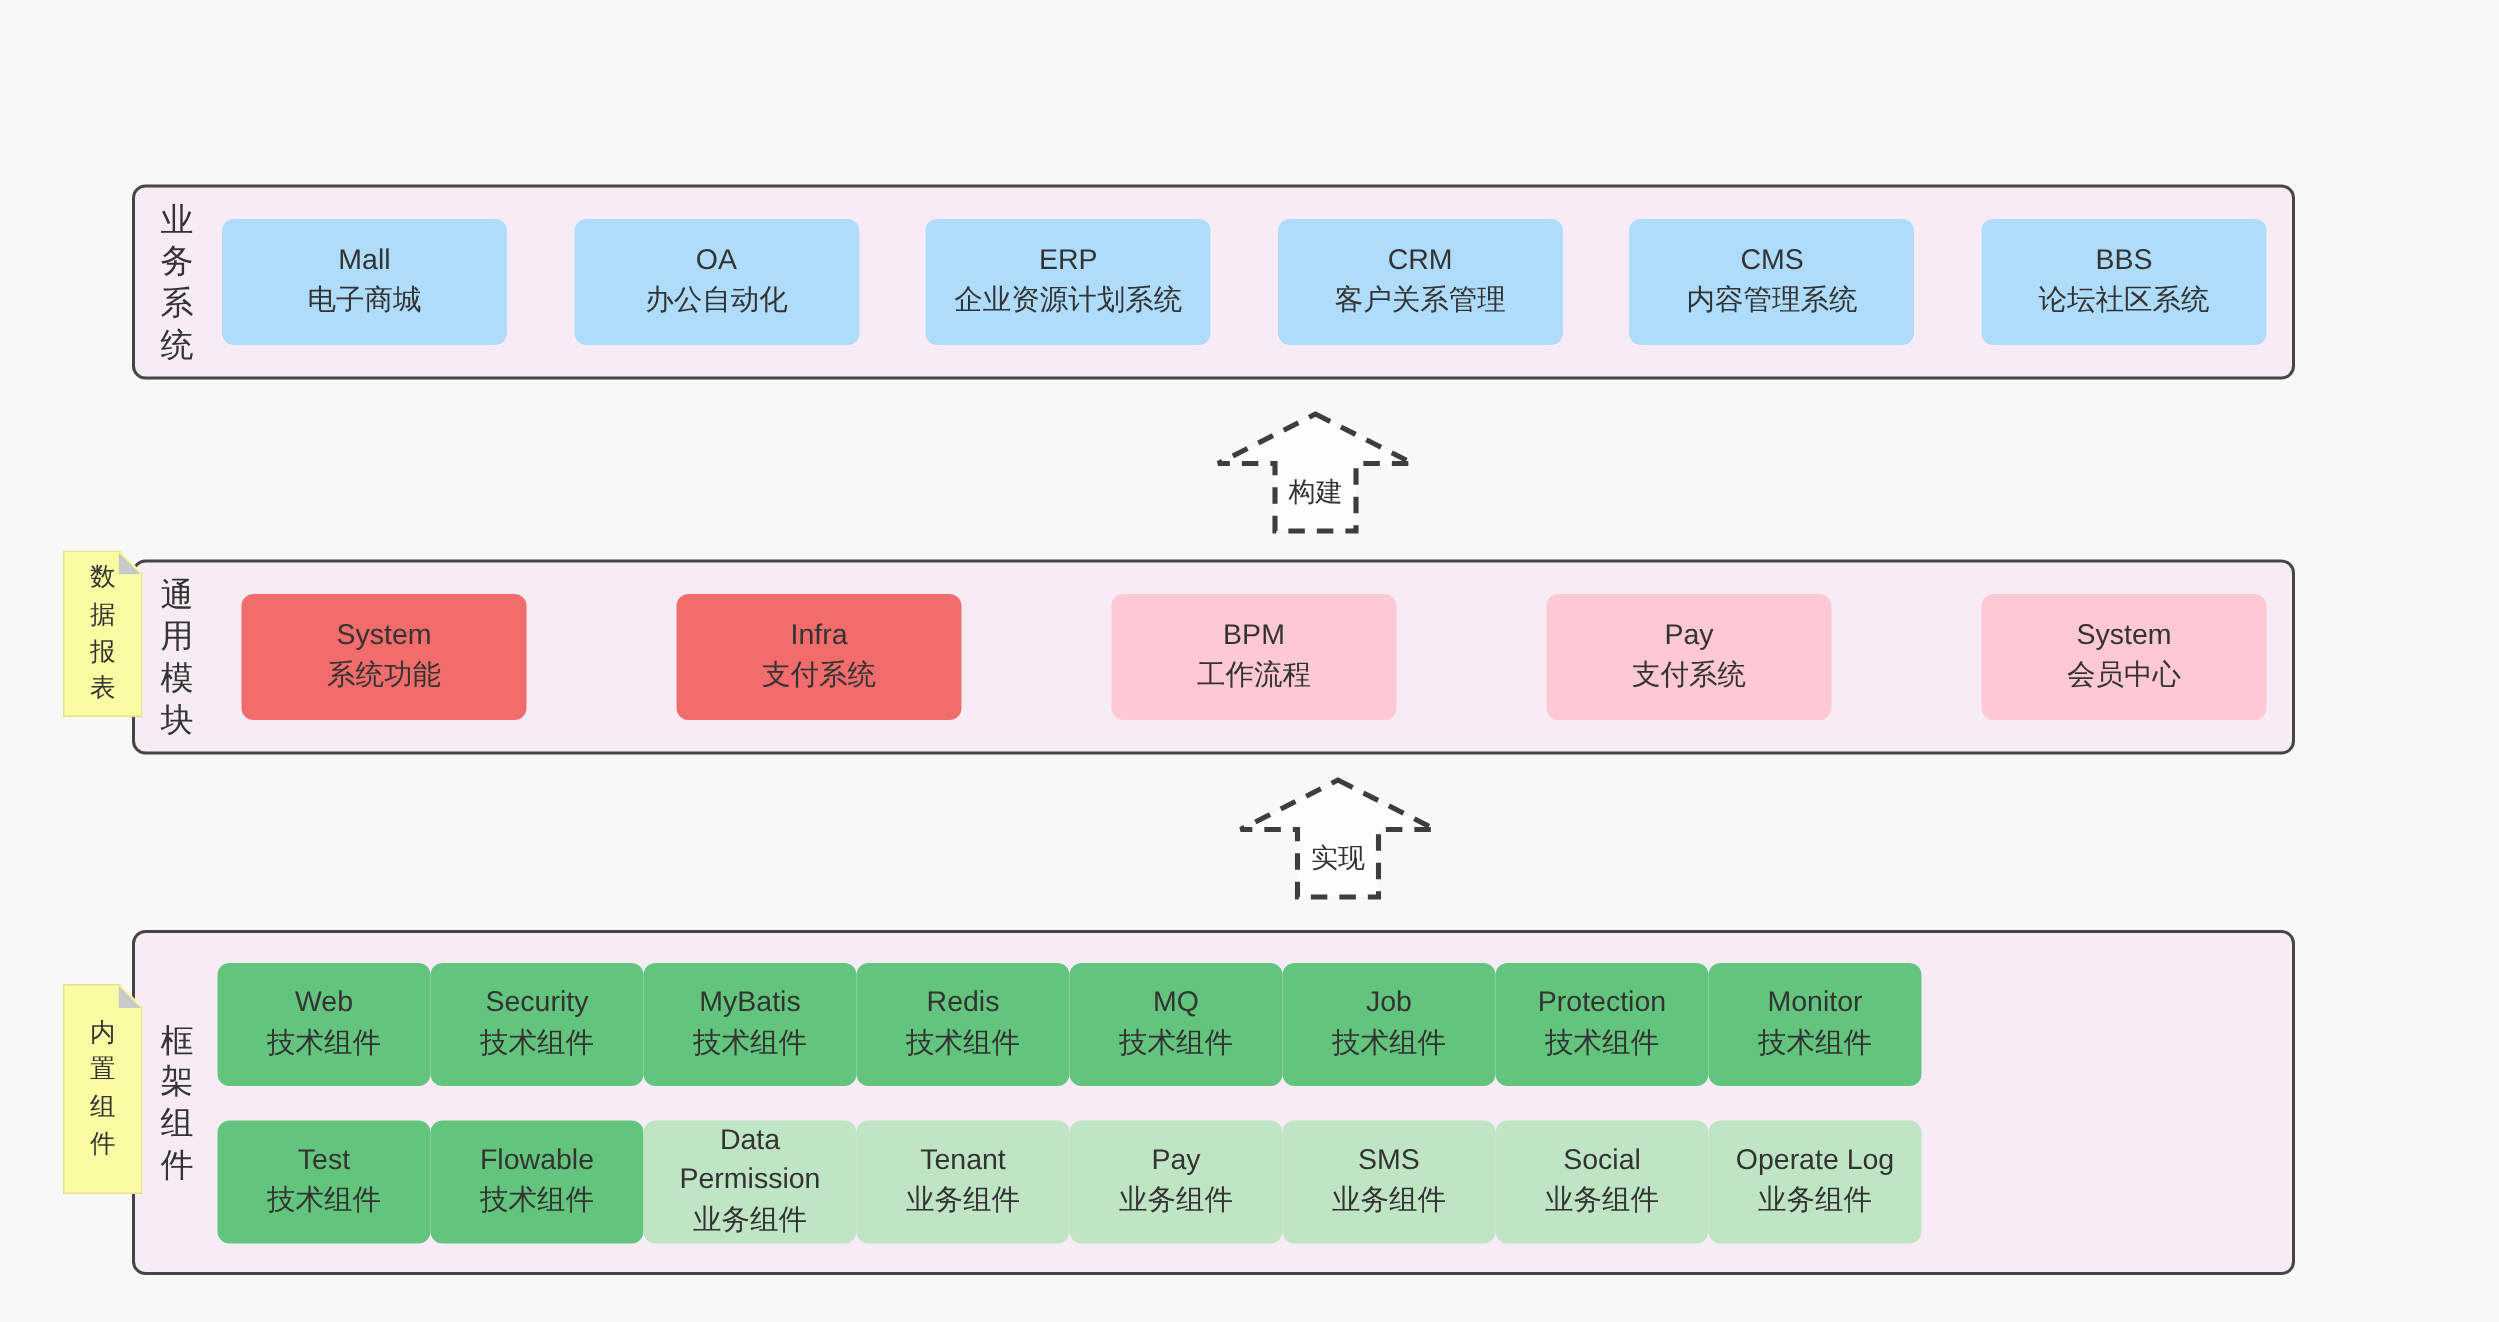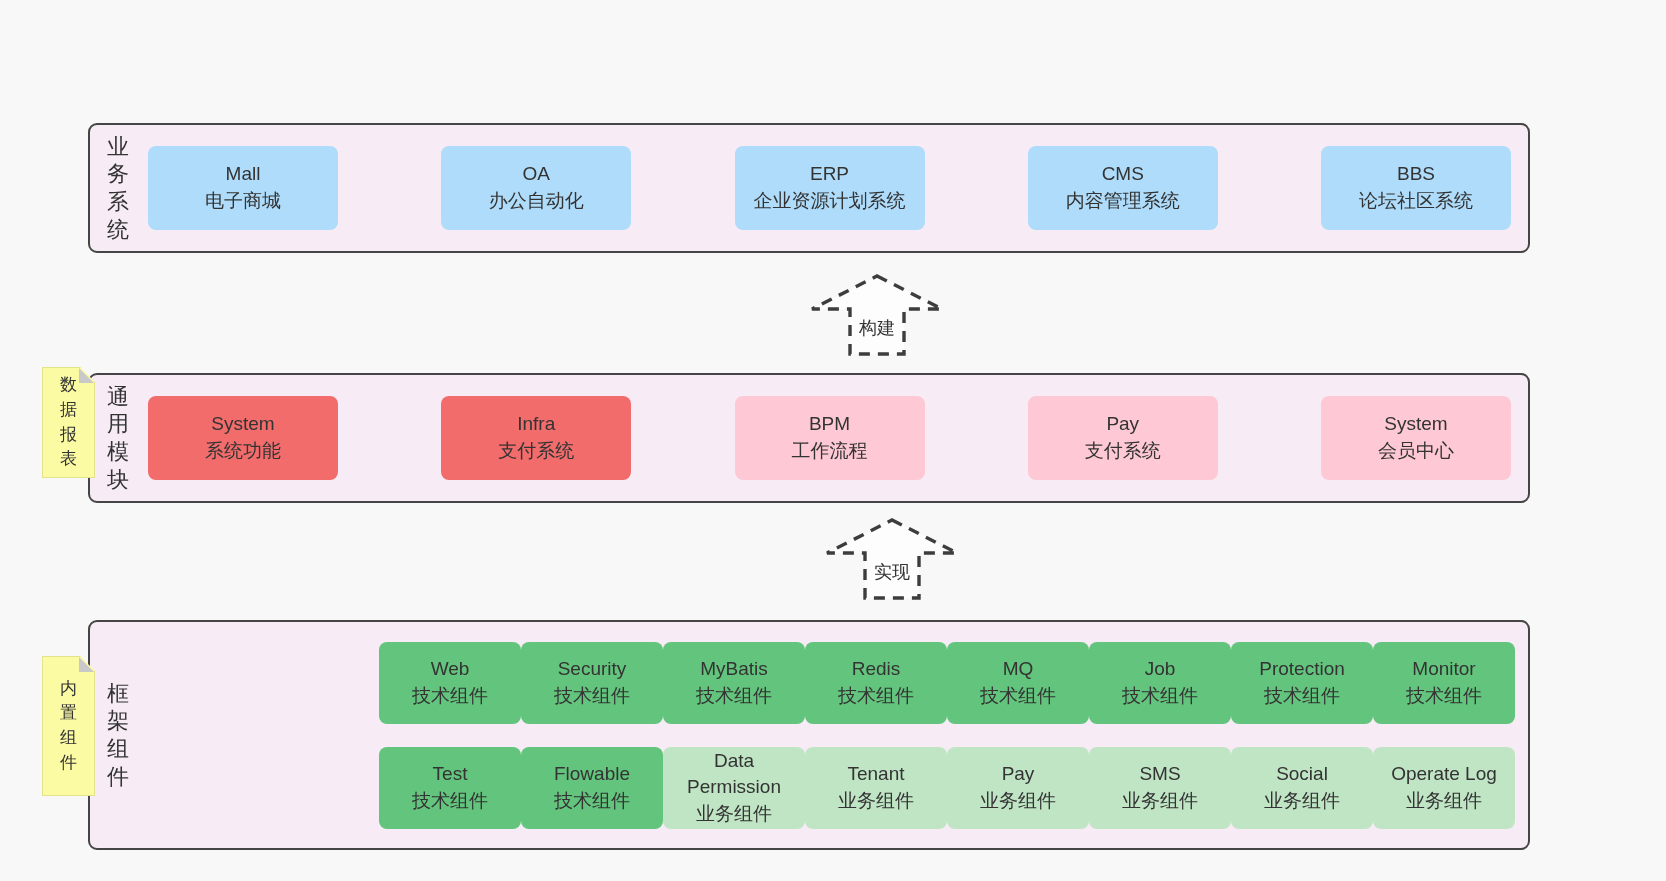--- a/index.html
+++ b/index.html
@@ -12,37 +12,37 @@
     overflow:hidden;
   }
   .panel {
     position:absolute; left:88px; width:1442px;
     background:#f7ecf5;
     border:2px solid #454545;
     border-radius:9px;
     display:flex; align-items:center;
   }
   #panel-business   { top:123px; height:130px; }
-  #panel-modules    { top:373px; height:130px; }
+  #panel-modules    { top:373px; height:130px;gap:13px; }
   #panel-components { top:620px; height:230px; }
 
   .layer-label {
     flex:none; width:30px; margin-left:13px;
     font-size:22px; line-height:1.26; text-align:center;
     word-break:break-all; color:#333;
   }
   .boxes {
     flex:1; display:flex; justify-content:space-between;
     padding:0 17px 0 15px;
   }
   .grid {
     flex:1; display:flex; flex-direction:column; gap:23px;
     padding:0 13px 0 12px;
   }
-  .grid .row { display:flex; justify-content:flex-end; }
+  .grid .row { display:flex; justify-content:flex-start; }
 
   .box {
     width:190px; height:84px; border-radius:8px;
     display:flex; flex-direction:column; align-items:center; justify-content:center;
     font-size:19px; line-height:1.42; text-align:center; padding:2px 4px;
   }
   .box.small { width:142px; height:82px; line-height:1.38; }
   .box.blue       { background:#aedcfa; }
   .box.red        { background:#f26c6c; }
   .box.pink       { background:#fec9d4; }
@@ -90,20 +90,24 @@
     </div>
     <div class="box blue">
       <span>OA</span>
       <span>办公自动化</span>
     </div>
     <div class="box blue">
       <span>ERP</span>
       <span>企业资源计划系统</span>
     </div>
     <div class="box blue">
+      <span>CRM</span>
+      <span>客户关系管理</span>
+    </div>
+    <div class="box blue">
       <span>CMS</span>
       <span>内容管理系统</span>
     </div>
     <div class="box blue">
       <span>BBS</span>
       <span>论坛社区系统</span>
     </div>
   </div>
 </div>
 

